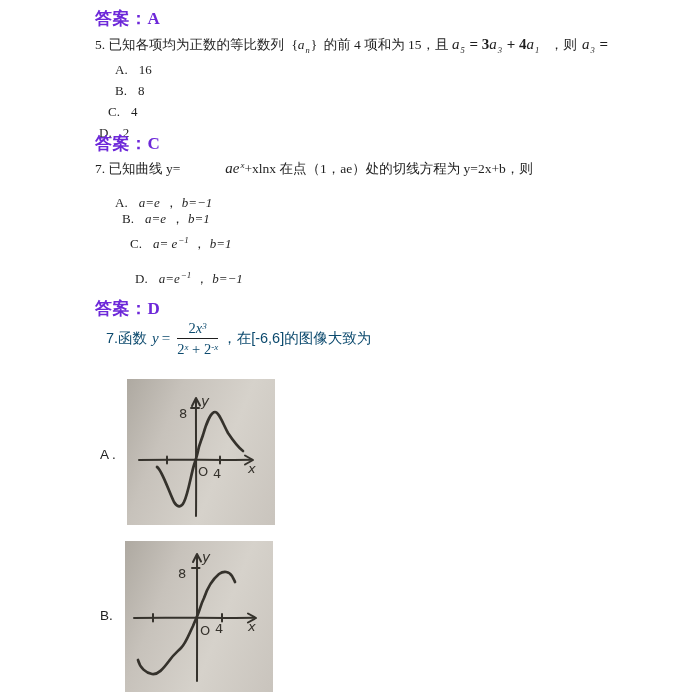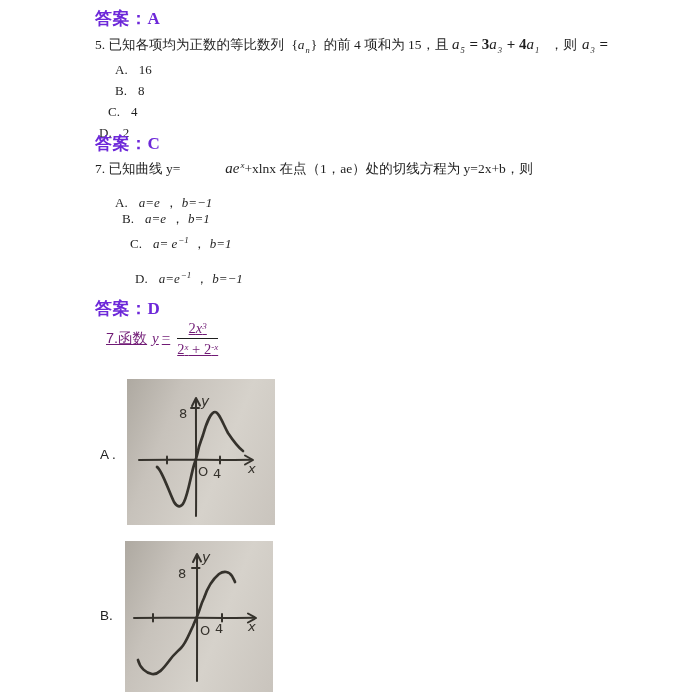--- a/index.html
+++ b/index.html
@@ -13,21 +13,21 @@
   .opt{font-size:13px;}
   .opt .lbl{display:inline-block;margin-right:11px;}
   .mi{font-style:italic;font-family:"Liberation Serif",serif;}
   .msub{font-size:8.5px;font-style:italic;position:relative;top:4px;margin:0 1px;}
   .msup{font-size:9px;font-style:italic;position:relative;top:-5px;margin-left:1px;}
   .matheq{font-size:15px;}
   .matheq .op{font-weight:600;font-style:normal;}
   .m6{font-style:italic;font-size:13px;}
   .m6 .sep{font-style:normal;margin:0 4px;}
   .q7row{display:flex;align-items:center;font-size:14.5px;
-         font-family:"Liberation Sans",sans-serif;color:#701a75;text-decoration:underline;}
+         font-family:"Liberation Sans",sans-serif;color:#0c4a6e;}
   .q7lead{margin-right:5px;}
   .q7eq{font-family:"Liberation Serif",serif;font-style:italic;font-size:15px;margin-right:3px;}
   .frac{display:inline-flex;flex-direction:column;align-items:center;margin:0 4px;
         font-family:"Liberation Serif",serif;font-size:14.5px;line-height:1.15;}
   .frac .bar{align-self:stretch;height:0;border-top:1.4px solid #1f1f1f;margin:1px 0 2px;}
   .fx{font-style:italic;}
   .fsup{font-size:9px;font-style:italic;position:relative;top:-4px;}
   .photo{position:absolute;background:linear-gradient(112deg,#aeа9a1 0%,#c7c2bb 28%,#d6d2cb 62%,#c9c4bd 100%);
          background:linear-gradient(112deg,#aea9a1 0%,#c7c2bb 28%,#d6d2cb 62%,#c9c4bd 100%);}
   .photo svg{display:block;}
@@ -75,20 +75,21 @@
 
 <div class="abs q7row" style="left:106px;top:320px;">
   <span class="q7lead">7.函数</span>
   <span class="q7eq">y</span>
   <span class="q7eq" style="font-style:normal;">=</span>
   <span class="frac">
     <span class="num"><span>2</span><span class="fx">x</span><span class="fsup">3</span></span>
     <span class="bar"></span>
     <span class="den"><span>2</span><span class="fsup">x</span><span> + 2</span><span class="fsup">-x</span></span>
   </span>
+  <span>，在[-6,6]的图像大致为</span>
 </div>
 
 <div class="abs gl" style="left:100px;top:447px;">A .</div>
 <div class="photo" style="left:127px;top:379px;width:148px;height:146px;">
   <svg width="148" height="146" viewBox="0 0 148 146">
     <g stroke="#35322c" stroke-width="2" fill="none" stroke-linecap="round" stroke-linejoin="round">
       <path d="M12,81 C45,80.4 95,81.3 125,80.8"></path>
       <path d="M118,76.5 L126,81 L118,85.5"></path>
       <path d="M69,137 C69.4,100 68.8,55 69,20"></path>
       <path d="M65,27 L69,19 L73,26.5"></path>

